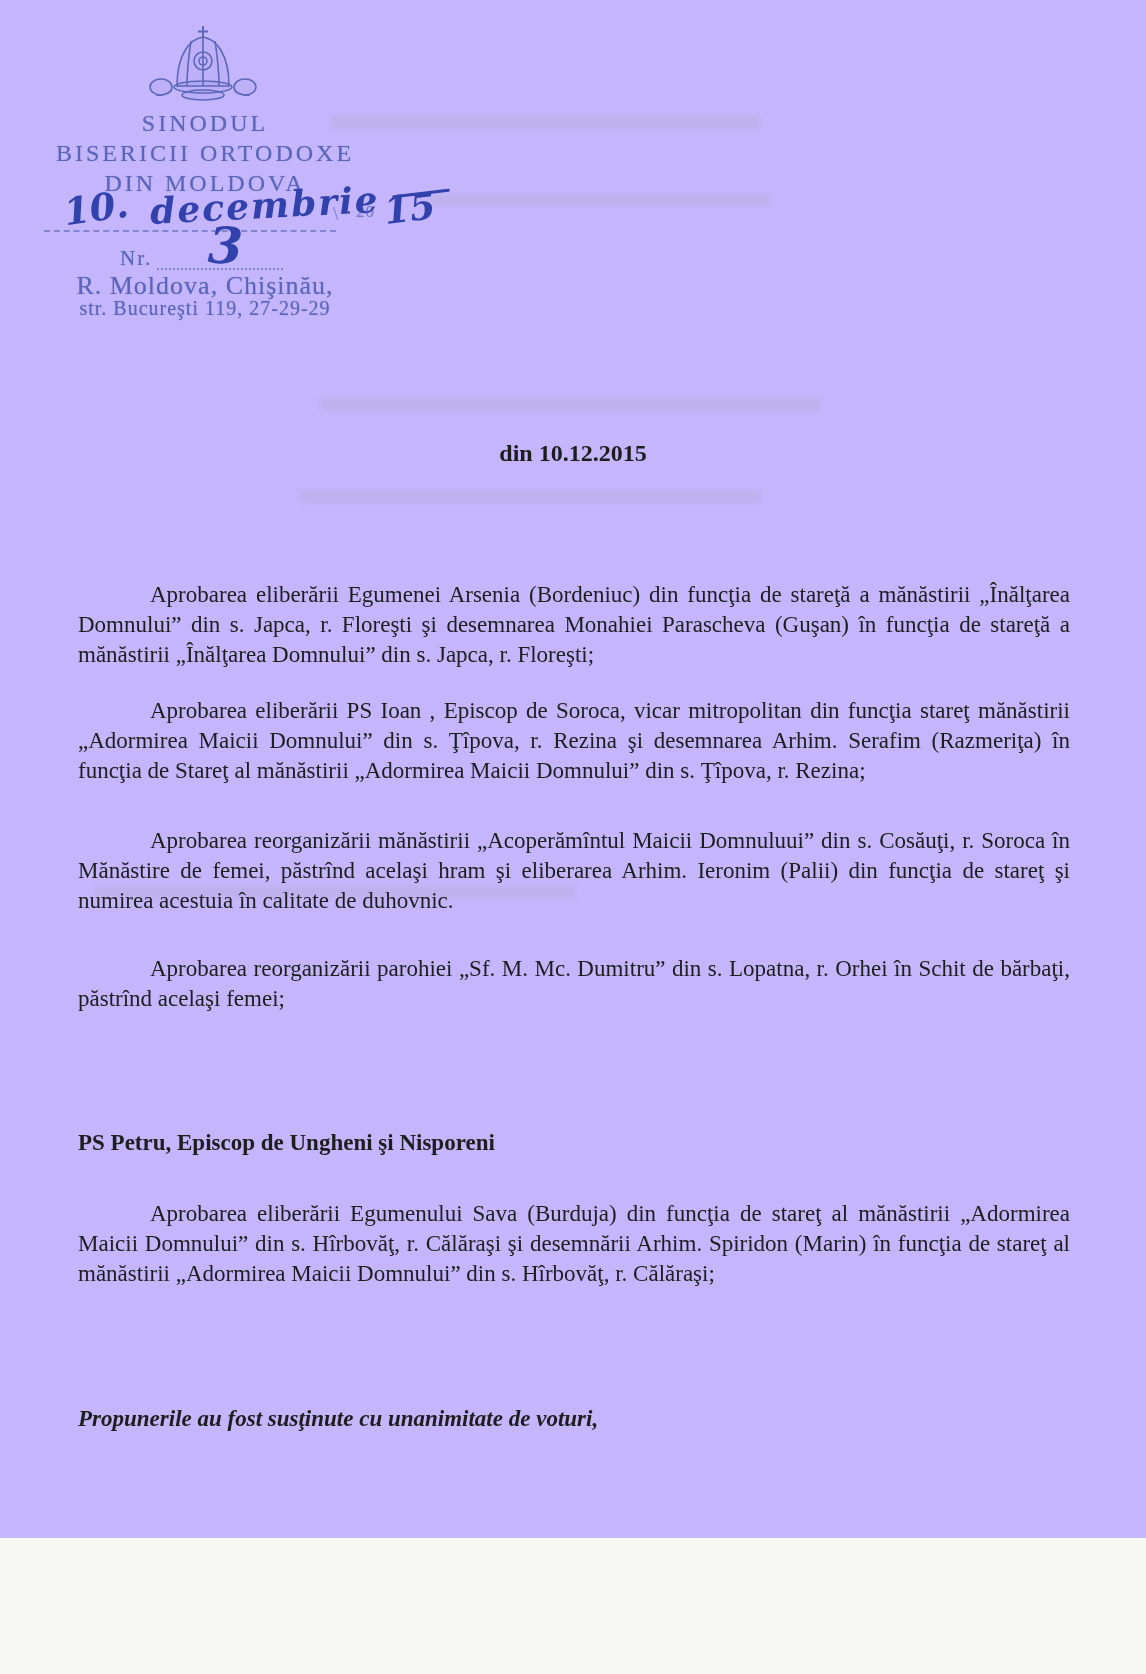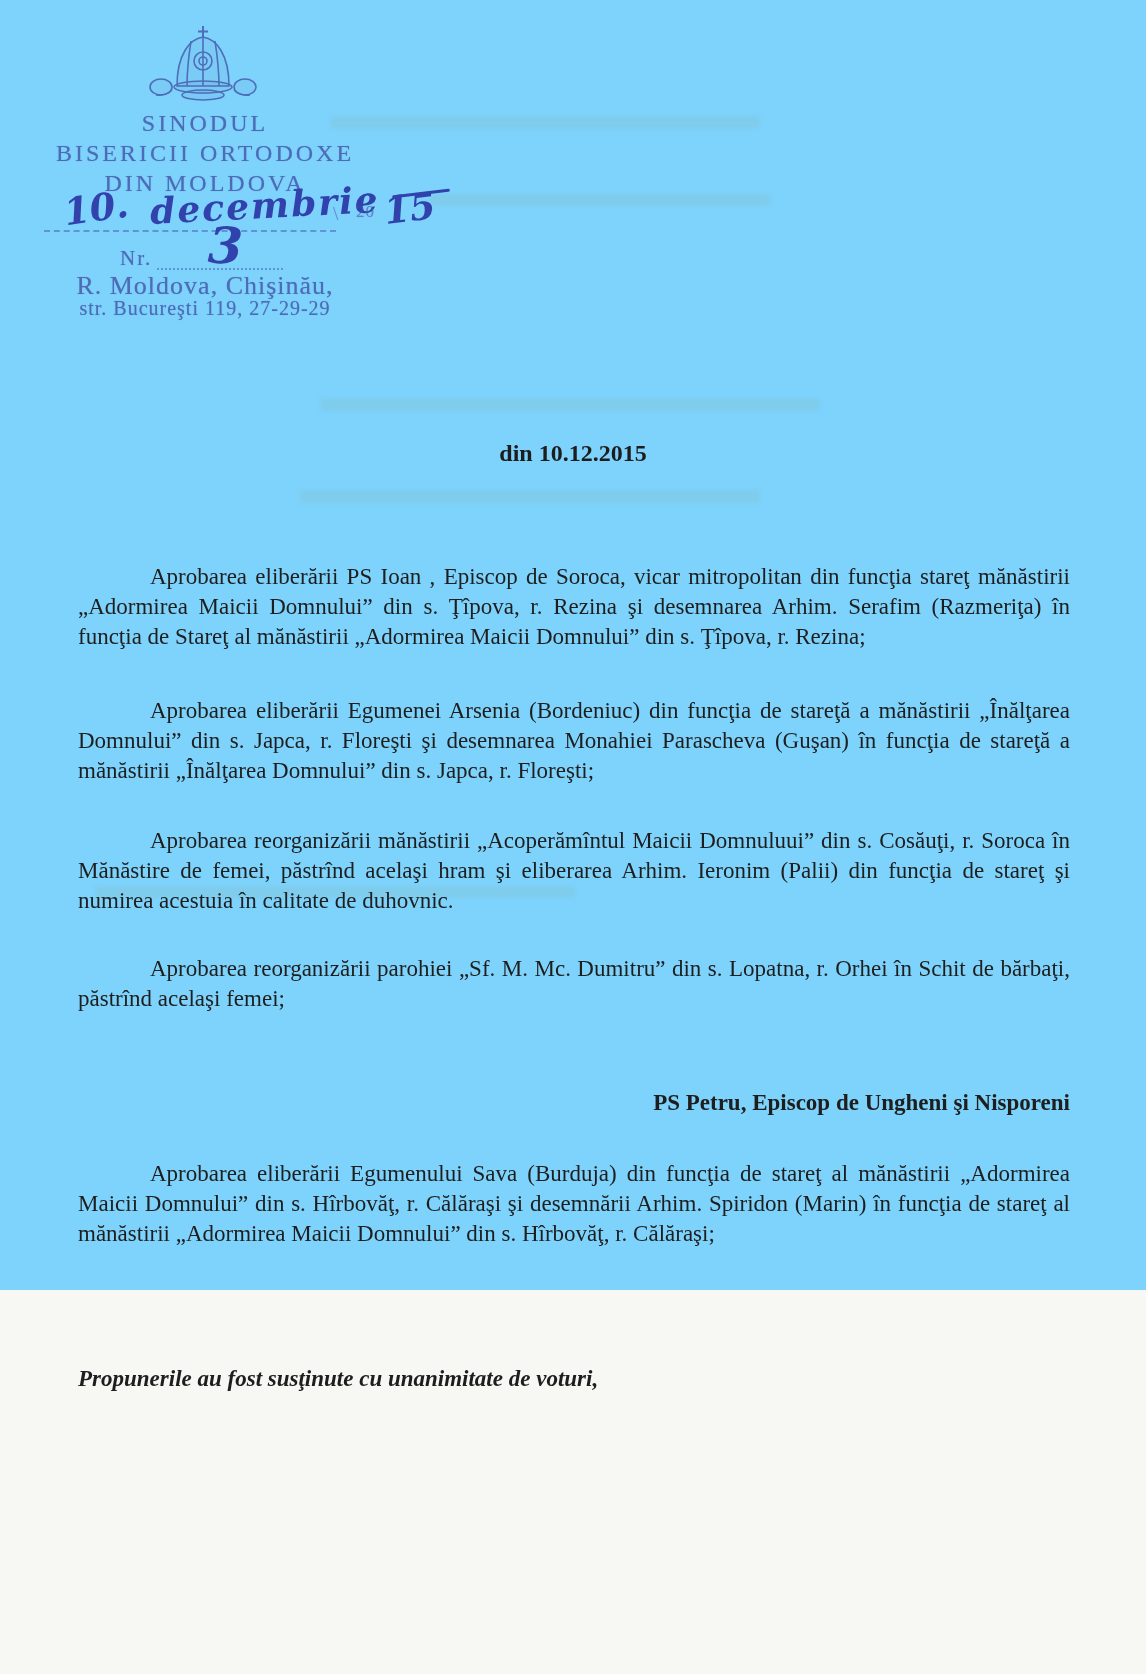--- a/index.html
+++ b/index.html
@@ -3,22 +3,22 @@
 <meta charset="utf-8">
 <style>
   html, body { margin:0; padding:0; }
   body {
     width:1146px; height:1674px;
     background:#f7f7f4;
     font-family:"Liberation Serif", serif;
     overflow:hidden;
   }
   .page {
-    position:relative; width:1146px; height:1290px;
-    background:#7dd3fc;
+    position:relative; width:1146px; height:1538px;
+    background:#c4b5fd;
   }
 
   
   .letterhead { position:absolute; left:0; top:0; width:470px; height:340px; }
   .stamp-text {
     position:absolute; color:#4355a8; opacity:.82;
     text-shadow:0 0 1px rgba(67,85,168,.55);
     letter-spacing:3px; white-space:nowrap;
   }
   .stamp-center { left:40px; width:330px; text-align:center; letter-spacing:3px; }
@@ -77,21 +77,21 @@
     font-size:23px; color:#1e1e1e; line-height:30px;
   }
   .presenter { font-weight:bold; margin:0; white-space:nowrap; }
   .para {
     margin:0; text-align:justify; text-indent:72px;
   }
   .p1 { margin-top:26px; }
   .p2 { margin-top:44px; }
   .p3 { margin-top:40px; }
   .p4 { margin-top:38px; }
-  .presenter2 { margin-top:74px;text-align:right; }
+  .presenter2 { margin-top:114px; }
   .p5 { margin-top:41px; }
   .closing { font-weight:bold; margin-top:115px;font-style:italic; }
 </style>
 </head>
 <body>
 
 <div class="page">
 
   <div class="ghost g1"></div>
   <div class="ghost g2"></div>
@@ -134,22 +134,22 @@
     <div class="stamp-text stamp-center addr1">R. Moldova, Chişinău,</div>
     <div class="stamp-text stamp-center addr2">str. Bucureşti 119, 27-29-29</div>
   </div>
 
   <div class="title-block">
     <div class="doc-date">din 10.12.2015</div>
   </div>
 
   <div class="body-text">
 
+    <p class="para p2">Aprobarea eliberării Egumenei Arsenia (Bordeniuc) din funcţia de stareţă a mănăstirii „Înălţarea Domnului” din s. Japca, r. Floreşti şi desemnarea Monahiei Parascheva (Guşan) în funcţia de stareţă a mănăstirii „Înălţarea Domnului” din s. Japca, r. Floreşti;</p>
     <p class="para p1">Aprobarea eliberării PS Ioan , Episcop de Soroca, vicar mitropolitan din funcţia stareţ mănăstirii „Adormirea Maicii Domnului” din s. Ţîpova, r. Rezina şi desemnarea Arhim. Serafim (Razmeriţa) în funcţia de Stareţ al mănăstirii „Adormirea Maicii Domnului” din s. Ţîpova, r. Rezina;</p>
-    <p class="para p2">Aprobarea eliberării Egumenei Arsenia (Bordeniuc) din funcţia de stareţă a mănăstirii „Înălţarea Domnului” din s. Japca, r. Floreşti şi desemnarea Monahiei Parascheva (Guşan) în funcţia de stareţă a mănăstirii „Înălţarea Domnului” din s. Japca, r. Floreşti;</p>
     <p class="para p3">Aprobarea reorganizării mănăstirii „Acoperămîntul Maicii Domnuluui” din s. Cosăuţi, r. Soroca în Mănăstire de femei, păstrînd acelaşi hram şi eliberarea Arhim. Ieronim (Palii) din funcţia de stareţ şi numirea acestuia în calitate de duhovnic.</p>
     <p class="para p4">Aprobarea reorganizării parohiei „Sf. M. Mc. Dumitru” din s. Lopatna, r. Orhei în Schit de bărbaţi, păstrînd acelaşi femei;</p>
 
     <p class="presenter presenter2">PS Petru, Episcop de Ungheni şi Nisporeni</p>
 
     <p class="para p5">Aprobarea eliberării Egumenului Sava (Burduja) din funcţia de stareţ al mănăstirii „Adormirea Maicii Domnului” din s. Hîrbovăţ, r. Călăraşi şi desemnării Arhim. Spiridon (Marin) în funcţia de stareţ al mănăstirii „Adormirea Maicii Domnului” din s. Hîrbovăţ, r. Călăraşi;</p>
 
     <p class="closing">Propunerile au fost susţinute cu unanimitate de voturi,</p>
   </div>
 

